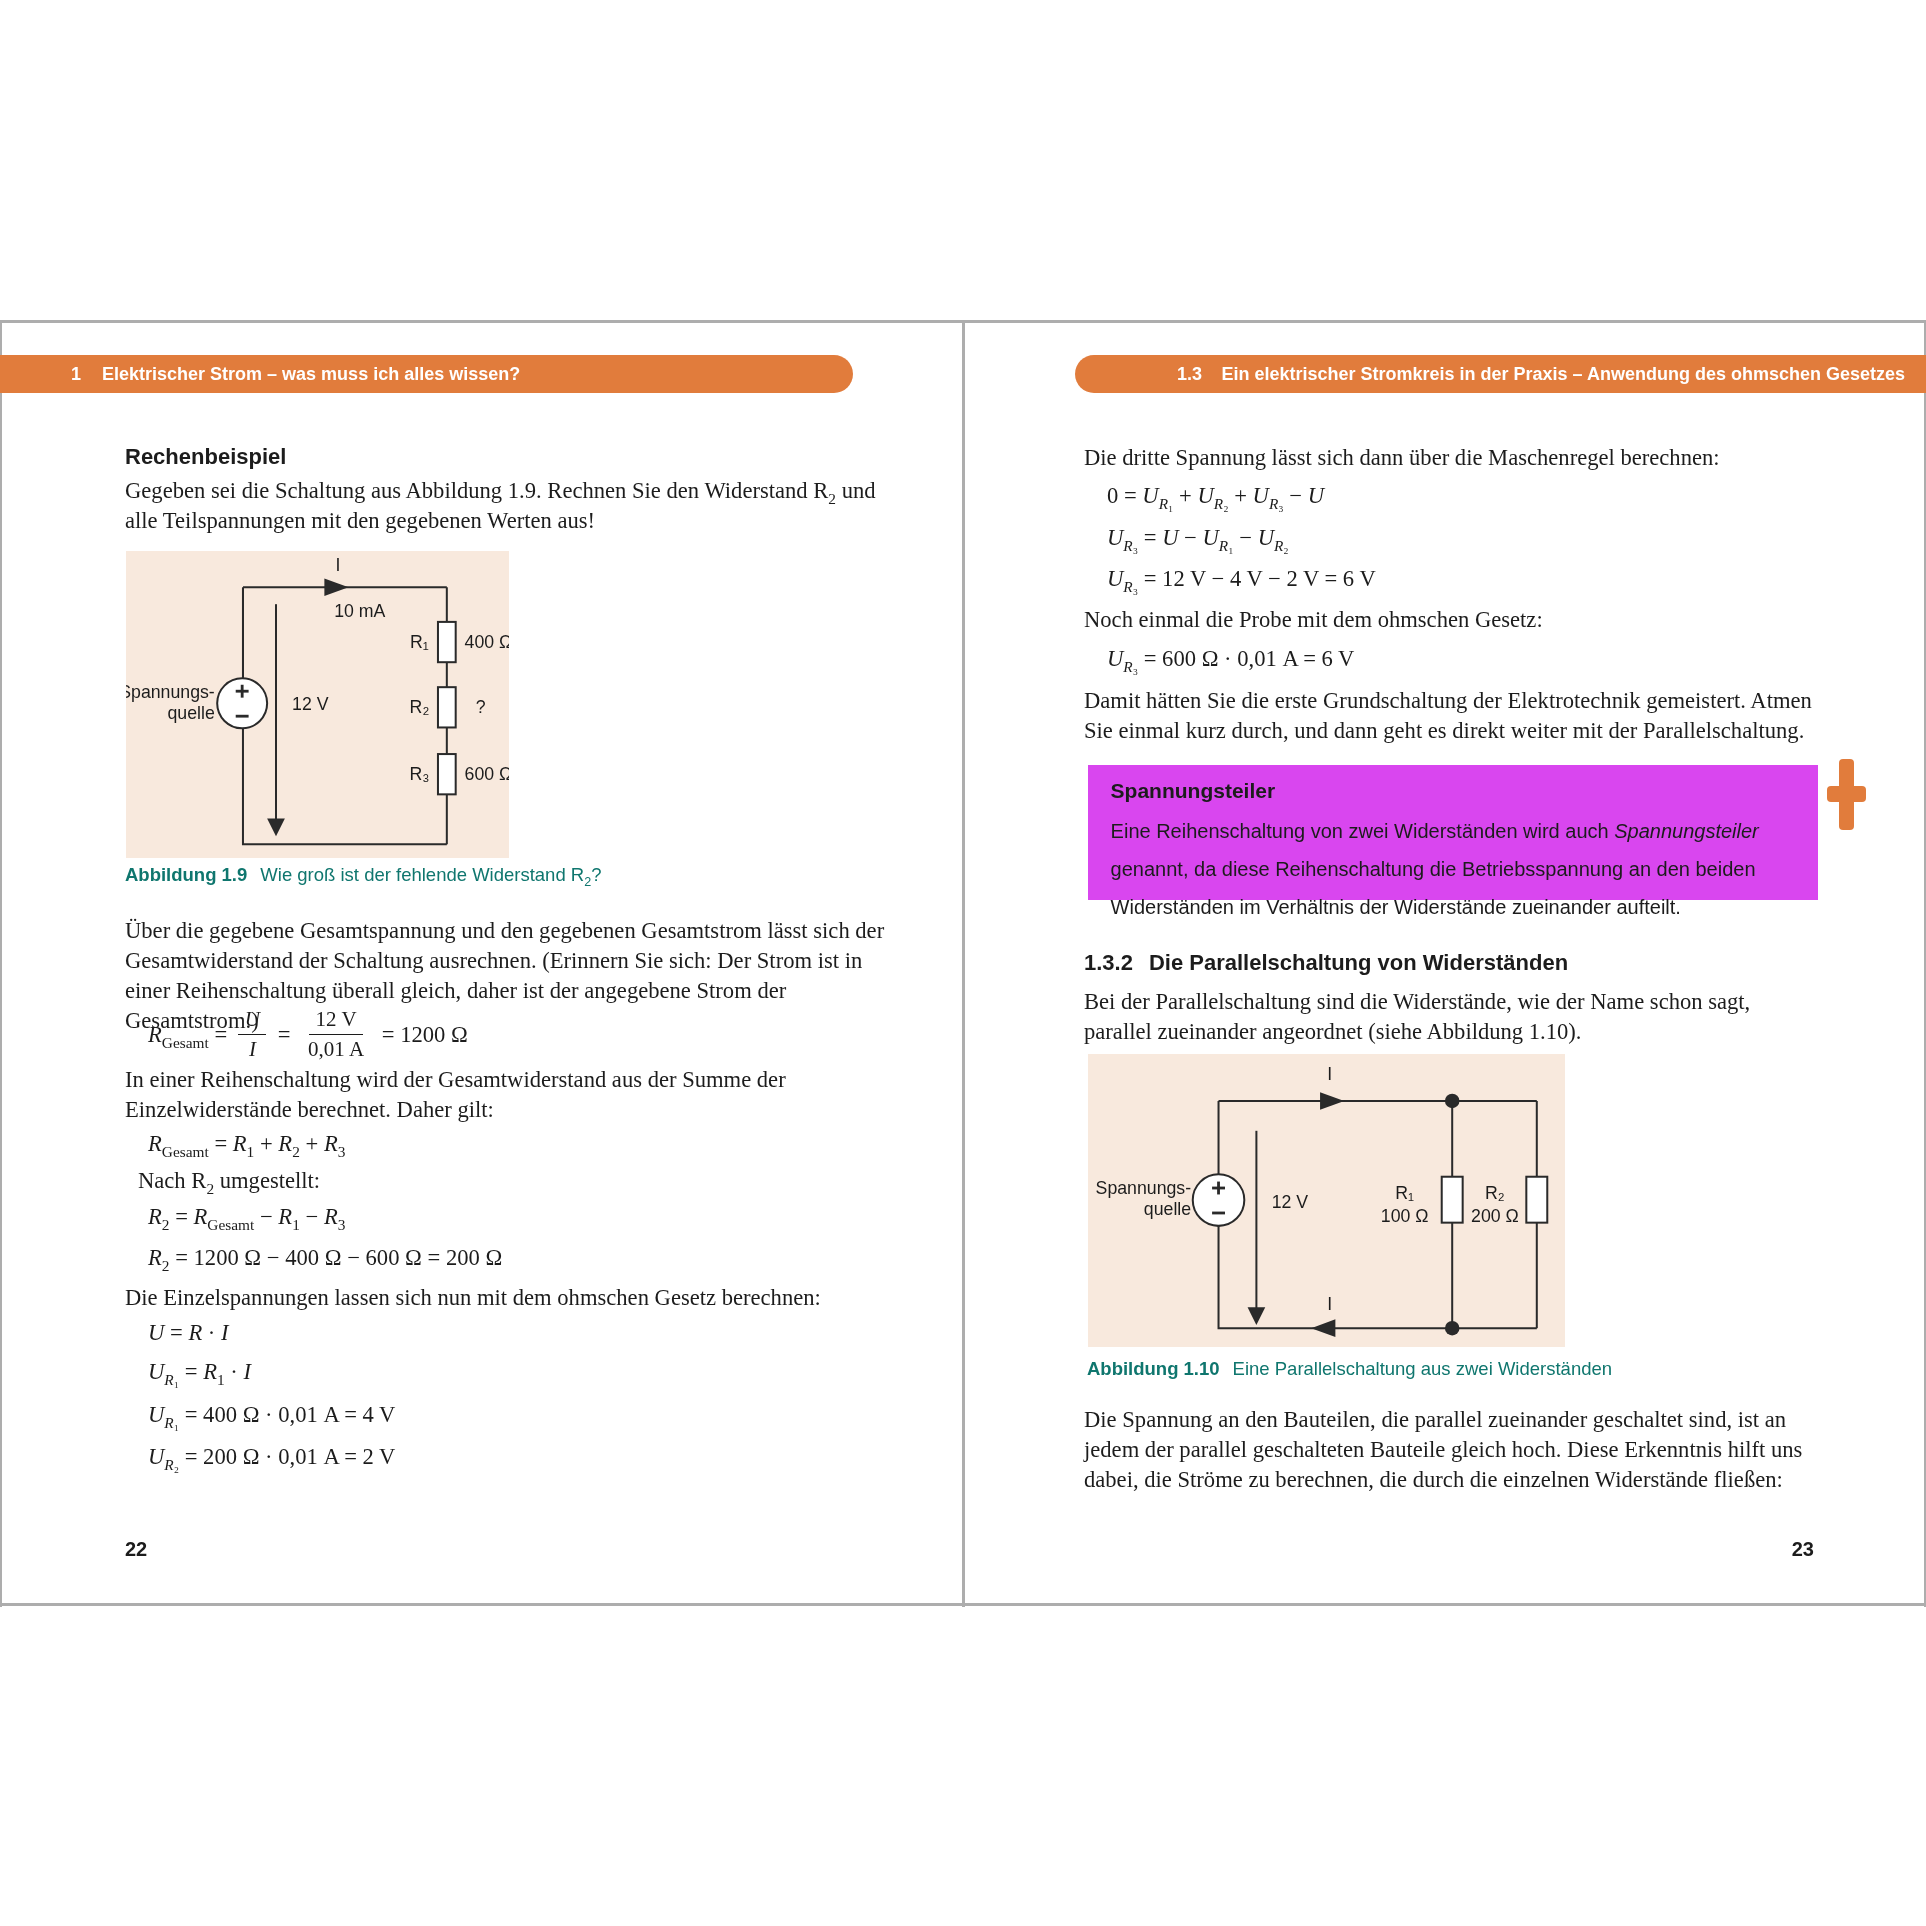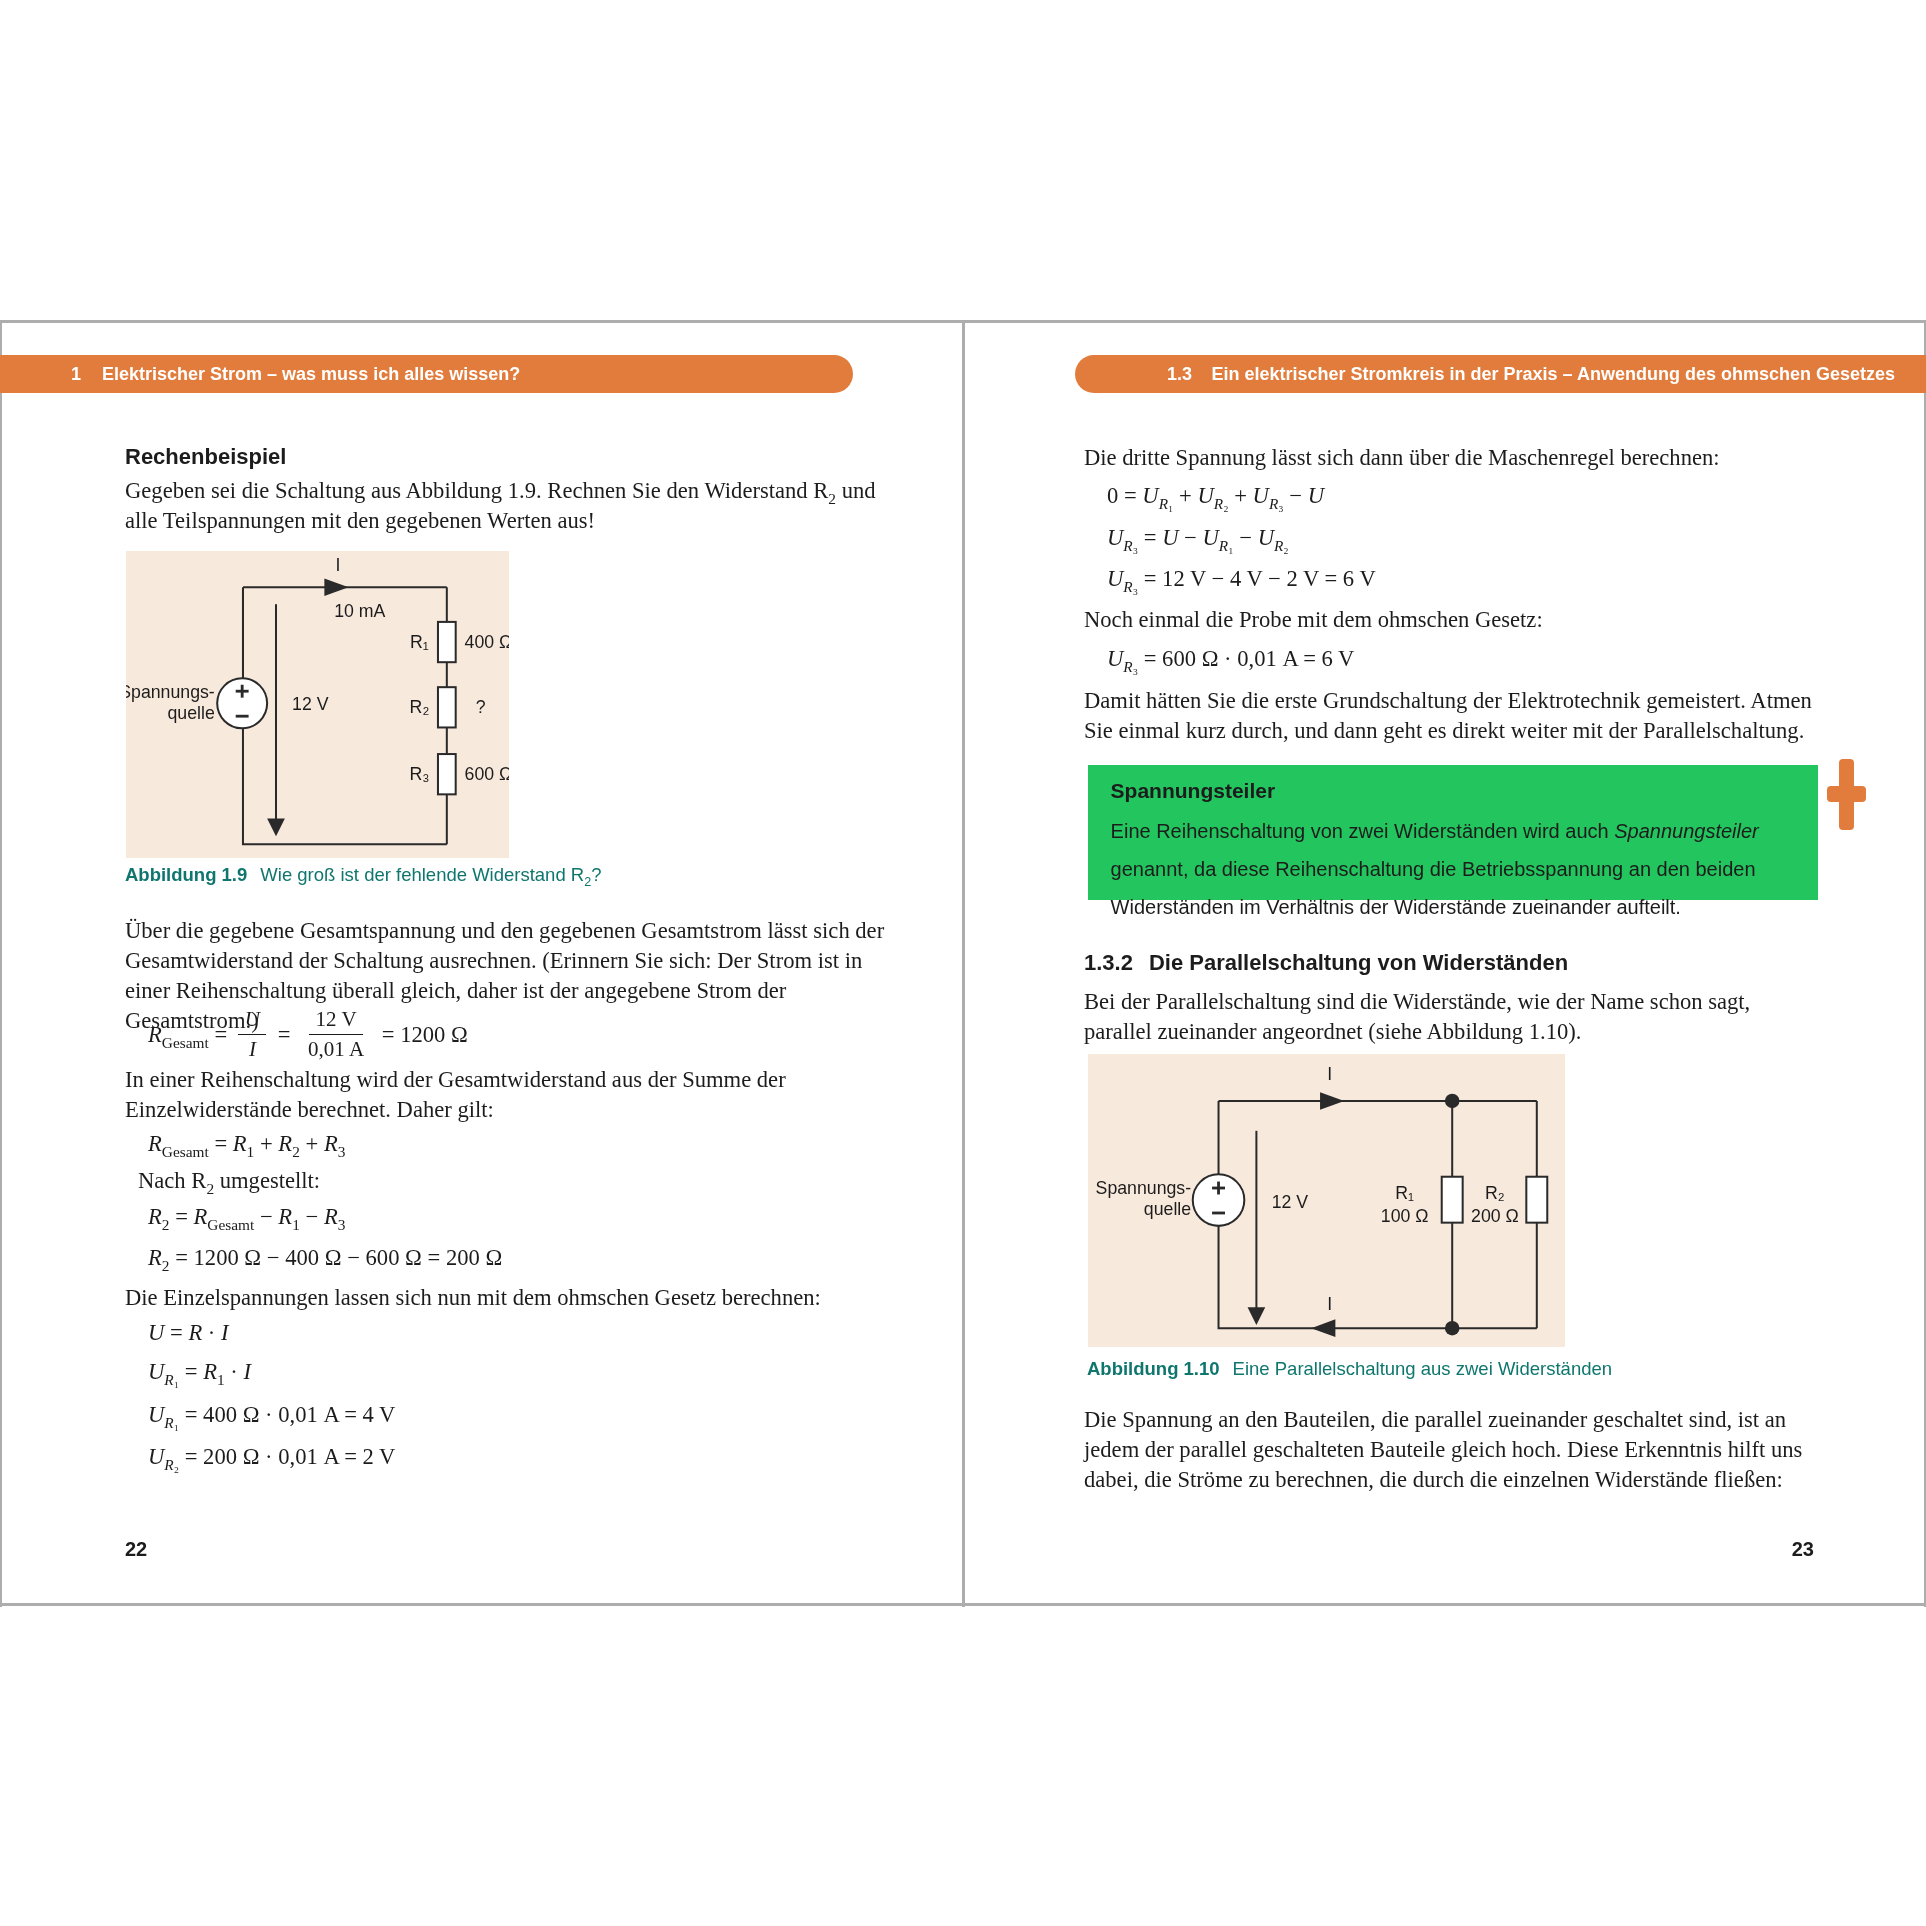--- a/index.html
+++ b/index.html
@@ -26,21 +26,21 @@
   .frac{display:inline-flex;flex-direction:column;align-items:center;font-size:21px;}
   .frac .num{padding:0.8px 6.4px 2.4px 6.4px;border-bottom:1.6px solid #1c1c1c;}
   .frac .den{padding:1.6px 6.4px;}
   
   .h-bold{font-family:"Liberation Sans",sans-serif;font-weight:bold;font-size:22px;color:#1c1c1c;}
   .sec-head{display:flex;gap:16px;}
   
   .caption{font-family:"Liberation Sans",sans-serif;font-size:18.5px;color:#0f766e;display:flex;gap:13px;white-space:nowrap;}
   .caption .cap-label{font-weight:bold;}
   
-  .infobox{background:#22c55e;}
+  .infobox{background:#d946ef;}
   .infobox .ib-head{font-family:"Liberation Sans",sans-serif;font-weight:bold;font-size:21px;color:#1c1c1c;}
   .infobox .ib-body{font-family:"Liberation Sans",sans-serif;font-size:20px;line-height:38px;color:#1c1c1c;hyphens:manual;}
   
   .figbox{background:#F8E9DD;}
   .pagenum{font-family:"Liberation Sans",sans-serif;font-weight:bold;font-size:20px;color:#1c1c1c;}
   
   .plus-v{background:#E17C3C;border-radius:4px;}
   .plus-h{background:#E17C3C;border-radius:4px;}
   svg text{font-family:"Liberation Sans",sans-serif;fill:#1c1c1c;}
 </style>
@@ -133,21 +133,21 @@
   <div class="abs formula" style="left:148px;top:1204px;"><em>R</em><sub>2</sub> = <em>R</em><sub>Gesamt</sub> − <em>R</em><sub>1</sub> − <em>R</em><sub>3</sub></div>
   <div class="abs formula" style="left:148px;top:1245px;"><em>R</em><sub>2</sub> = 1200 Ω − 400 Ω − 600 Ω = 200 Ω</div>
   <div class="abs serif" style="left:125px;top:1283px;width:766px;">Die Einzelspannungen lassen sich nun mit dem ohmschen Gesetz berechnen:</div>
   <div class="abs formula" style="left:148px;top:1320px;"><em>U</em> = <em>R</em> · <em>I</em></div>
   <div class="abs formula" style="left:148px;top:1359px;text-align:center;"><em>U</em><sub><em>R</em>₁</sub> = <em>R</em><sub>1</sub> · <em>I</em></div>
   <div class="abs formula" style="left:148px;top:1402px;"><em>U</em><sub><em>R</em>₁</sub> = 400 Ω · 0,01 A = 4 V</div>
   <div class="abs formula" style="left:148px;top:1444px;"><em>U</em><sub><em>R</em>₂</sub> = 200 Ω · 0,01 A = 2 V</div>
 
   <div class="abs pagenum" style="left:125px;top:1538px;">22</div>
 
-  <div class="abs hbar" style="left:1075px;top:355px;width:852px;border-radius:19.3px 0 0 19.3px;justify-content:flex-end;padding-right:32px;gap:19.3px;box-sizing:border-box;">
+  <div class="abs hbar" style="left:1075px;top:355px;width:852px;border-radius:19.3px 0 0 19.3px;justify-content:flex-end;padding-right:22px;gap:19.3px;box-sizing:border-box;">
     <span class="num">1.3</span>
     <span class="ttl">Ein elektrischer Stromkreis in der Praxis – Anwendung des ohmschen Gesetzes</span>
   </div>
 
   <div class="abs serif" style="left:1084px;top:443px;width:738px;">Die dritte Spannung lässt sich dann über die Maschenregel berechnen:</div>
   <div class="abs formula" style="left:1107px;top:483px;">0 = <em>U</em><sub><em>R</em>₁</sub> + <em>U</em><sub><em>R</em>₂</sub> + <em>U</em><sub><em>R</em>₃</sub> − <em>U</em></div>
   <div class="abs formula" style="left:1107px;top:525px;"><em>U</em><sub><em>R</em>₃</sub> = <em>U</em> − <em>U</em><sub><em>R</em>₁</sub> − <em>U</em><sub><em>R</em>₂</sub></div>
   <div class="abs formula" style="left:1107px;top:566px;"><em>U</em><sub><em>R</em>₃</sub> = 12 V − 4 V − 2 V = 6 V</div>
   <div class="abs serif" style="left:1084px;top:605px;width:738px;">Noch einmal die Probe mit dem ohmschen Gesetz:</div>
   <div class="abs formula" style="left:1107px;top:646px;"><em>U</em><sub><em>R</em>₃</sub> = 600 Ω · 0,01 A = 6 V</div>

